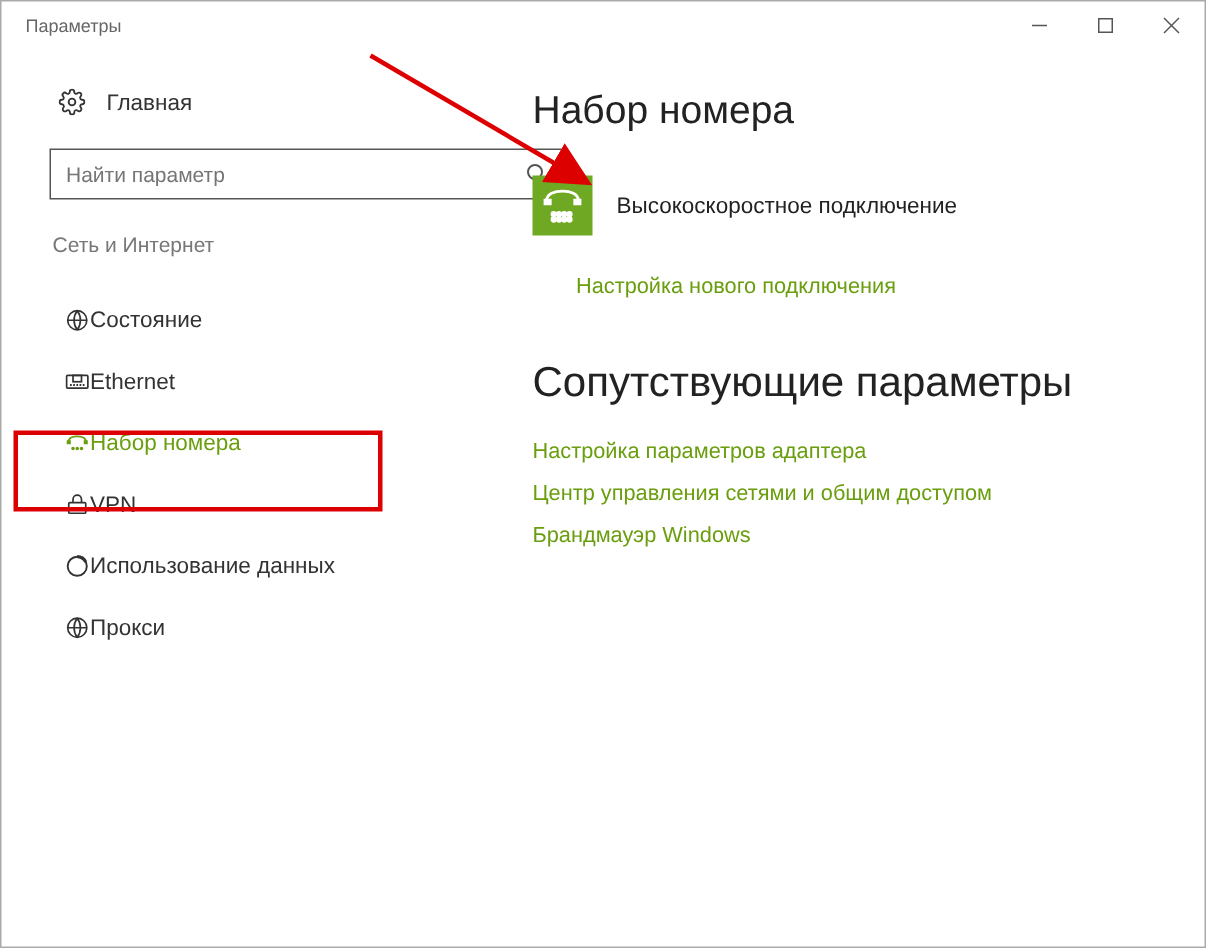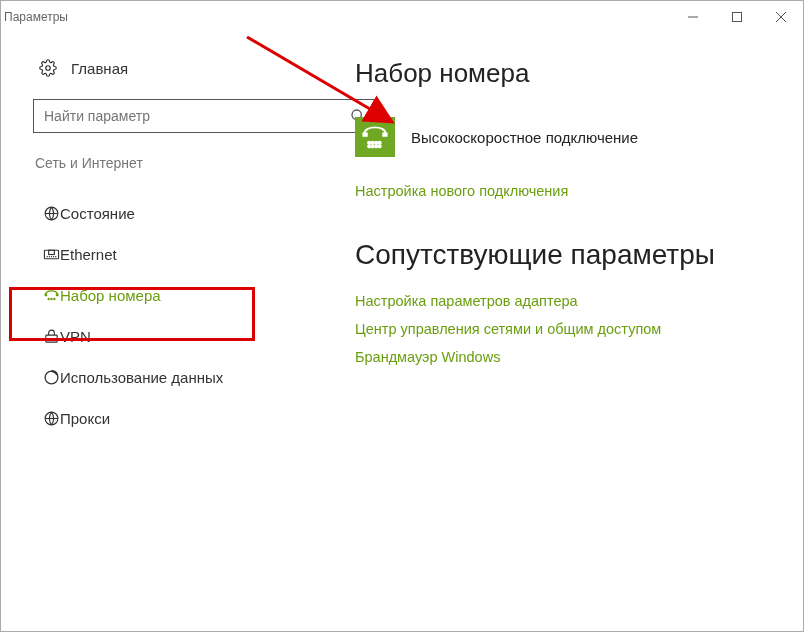--- a/index.html
+++ b/index.html
@@ -1,17 +1,17 @@
 <!DOCTYPE html>
 <html><head>
   <meta charset="utf-8">
   <style>
     * { margin: 0; padding: 0; box-sizing: border-box; font-family: 'Segoe UI', Tahoma, sans-serif; }
     body { width: 804px; height: 632px; background: #fff; border: 1px solid #aaa; position: relative; }
-    .titlebar { height: 32px; display: flex; align-items: center; padding-left: 3px; }
+    .titlebar { height: 32px; display: flex; align-items: center; padding-left: 16px; }
     .titlebar-title { font-size: 12px; color: #666; }
     .titlebar-controls { margin-left: auto; display: flex; }
     .titlebar-btn { width: 44px; height: 32px; display: flex; align-items: center; justify-content: center; color: #555; }
     .titlebar-btn svg { width: 12px; height: 12px; }
     .content { display: flex; height: calc(100% - 32px); }
     .sidebar { width: 330px; padding: 18px 0 0 18px; margin-left: 14px; }
     .home-row { display: flex; align-items: center; gap: 14px; padding: 8px 6px; margin-bottom: 14px; }
     .home-row .icon { width: 18px; height: 18px; color: #333; }
     .home-row .label { font-size: 15px; color: #333; }
     .search-box { display: flex; align-items: center; border: 1px solid #555; width: 344px; height: 34px; padding: 0 10px; margin-bottom: 22px; }
@@ -26,21 +26,21 @@
     .nav-item .icon { width: 17px; height: 17px; color: #333; display: flex; align-items: center; justify-content: center; }
     .nav-item .label { font-size: 15px; color: #333; }
     .highlight-box { position: absolute; border: 3px solid #d00; left: 8px; top: 286px; width: 246px; height: 54px; pointer-events: none; }
     .main { flex: 1; padding: 25px 20px 0 10px; }
     .page-title { font-size: 26px; font-weight: 400; color: #222; margin-bottom: 28px; }
     .conn-row { display: flex; align-items: center; gap: 16px; margin-bottom: 26px; }
     .conn-icon { width: 40px; height: 40px; background: #6fa823; display: flex; align-items: center; justify-content: center; }
     .conn-icon svg { width: 28px; height: 28px; color: #fff; }
     .conn-label { font-size: 15px; color: #222; }
     .link-text { font-size: 14.5px; color: #6a9e0e; margin-bottom: 12px; display: block; }
-    .link-text.spaced { margin-bottom: 40px; }
+    .link-text.spaced { margin-bottom: 40px; margin-left: 29px; }
     .section-title { font-size: 28px; font-weight: 400; color: #222; margin-bottom: 22px; }
     .arrow-svg { position: absolute; top: 28px; left: 236px; width: 170px; height: 106px; pointer-events: none; }
   </style>
 </head>
 <body>
 
 <div class="titlebar">
   <span class="titlebar-title">Параметры</span>
   <div class="titlebar-controls">
     <div class="titlebar-btn">

